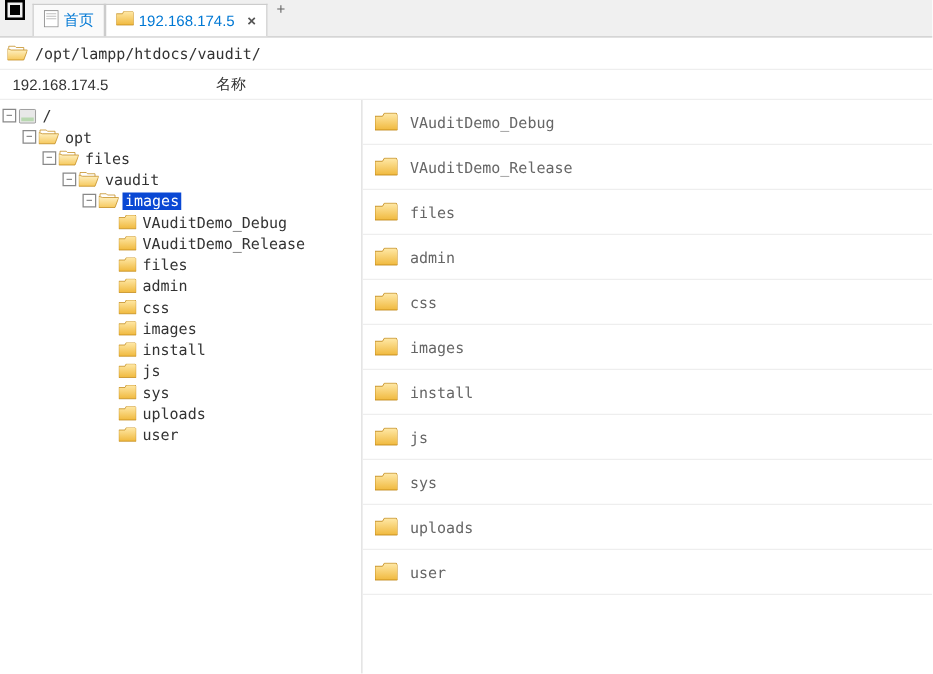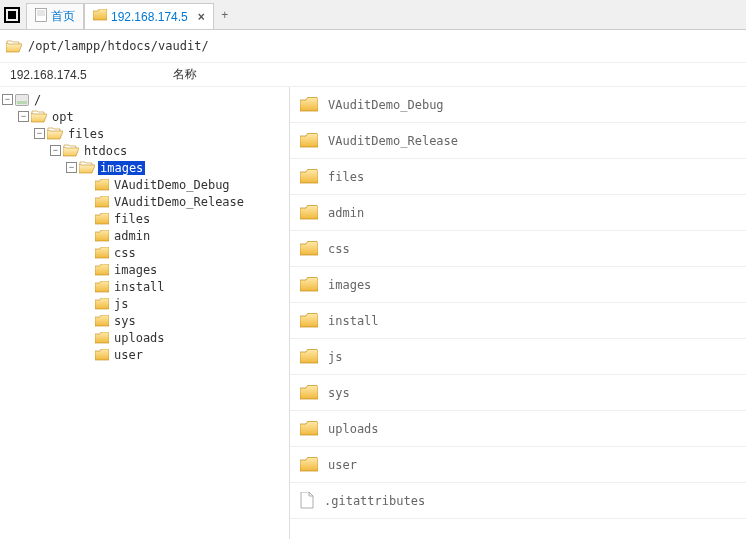--- a/index.html
+++ b/index.html
@@ -1,26 +1,26 @@
 <!DOCTYPE html>
 <html><head>
 <meta charset="utf-8">
 <style>
 * { margin: 0; padding: 0; box-sizing: border-box; font-family: "Microsoft YaHei", Arial, sans-serif; font-size: 12px; }
 body { background: #fff; color: #333; width: 746px; height: 539px; overflow: hidden; display: flex; flex-direction: column; }
-.tabbar { height: 30px; background: #f0f0f0; border-bottom: 1px solid #ccc; display: flex; align-items: center; padding-left: 4px; }
+.tabbar { height: 30px; background: #f0f0f0; border-bottom: 1px solid #ccc; display: flex; padding-left: 4px; }
 .logo { width: 16px; height: 16px; border: 2px solid #000; margin-right: 6px; position: relative; }
 .logo::after { content: ""; position: absolute; inset: 2px; background: #000; }
 .tab { height: 26px; display: flex; align-items: center; padding: 0 8px; border: 1px solid #ccc; border-bottom: none; background: #fafafa; margin-top: 3px; cursor: pointer; }
 .tab.active { background: #fff; }
 .tab .icon { margin-right: 4px; }
 .tab .label { color: #0078d4; }
 .tab .close { margin-left: 10px; font-weight: bold; color: #555; }
 .new-tab { width: 22px; text-align: center; color: #666; cursor: pointer; }
-.addressbar { height: 26px; display: flex; align-items: center; padding: 16px 6px; border-bottom: 1px solid #eee; }
+.addressbar { height: 26px; display: flex; align-items: flex-start; padding: 6px 6px; border-bottom: 1px solid #eee; }
 .addressbar .folder-icon { margin-right: 6px; }
 .address { font-family: Consolas, monospace; color: #333; }
 .statusbar { height: 24px; display: flex; align-items: center; padding-left: 10px; gap: 70px; border-bottom: 1px solid #eee; }
 .content { flex: 1; display: flex; overflow: hidden; }
 .tree-panel { width: 290px; border-right: 1px solid #ddd; overflow: auto; padding: 4px 0 4px 2px; }
 .list-panel { flex: 1; overflow: auto; }
 .tree-row { display: flex; align-items: center; height: 17px; cursor: pointer; white-space: nowrap; }
 .tree-row .toggle { width: 11px; height: 11px; border: 1px solid #888; display: flex; align-items: center; justify-content: center; margin-right: 2px; font-size: 9px; line-height: 1; color: #555; background: #fff; flex-shrink: 0; }
 .tree-row .toggle.blank { border: none; background: transparent; }
 .tree-row .tlabel { font-family: Consolas, monospace; padding: 0 2px; }
@@ -127,21 +127,21 @@
         <svg class="folder-open">
           <use href="#sym-folder-open"></use>
         </svg>
         <span class="tlabel" style="margin-left:3px">files</span>
       </div>
       <div class="tree-row" style="padding-left: 48px;">
         <span class="toggle">−</span>
         <svg class="folder-open">
           <use href="#sym-folder-open"></use>
         </svg>
-        <span class="tlabel" style="margin-left:3px">htdocs</span>
+        <span class="tlabel" style="margin-left:3px">vaudit</span>
       </div>
       <div class="tree-row selected" style="padding-left: 64px;">
         <span class="toggle">−</span>
         <svg class="folder-open">
           <use href="#sym-folder-open"></use>
         </svg>
         <span class="tlabel" style="margin-left:3px">images</span>
       </div>
       <div class="tree-row" style="padding-left: 80px;">
         <span class="toggle blank"></span>
@@ -281,20 +281,14 @@
           <use href="#sym-folder-big"></use>
         </svg>
         <span class="llabel">uploads</span>
       </div>
       <div class="list-row">
         <svg class="folder-big">
           <use href="#sym-folder-big"></use>
         </svg>
         <span class="llabel">user</span>
       </div>
-      <div class="list-row">
-        <svg class="file-icon">
-          <use href="#sym-file"></use>
-        </svg>
-        <span class="llabel">.gitattributes</span>
-      </div>
     </div>
 </div>
 
 </body></html>

